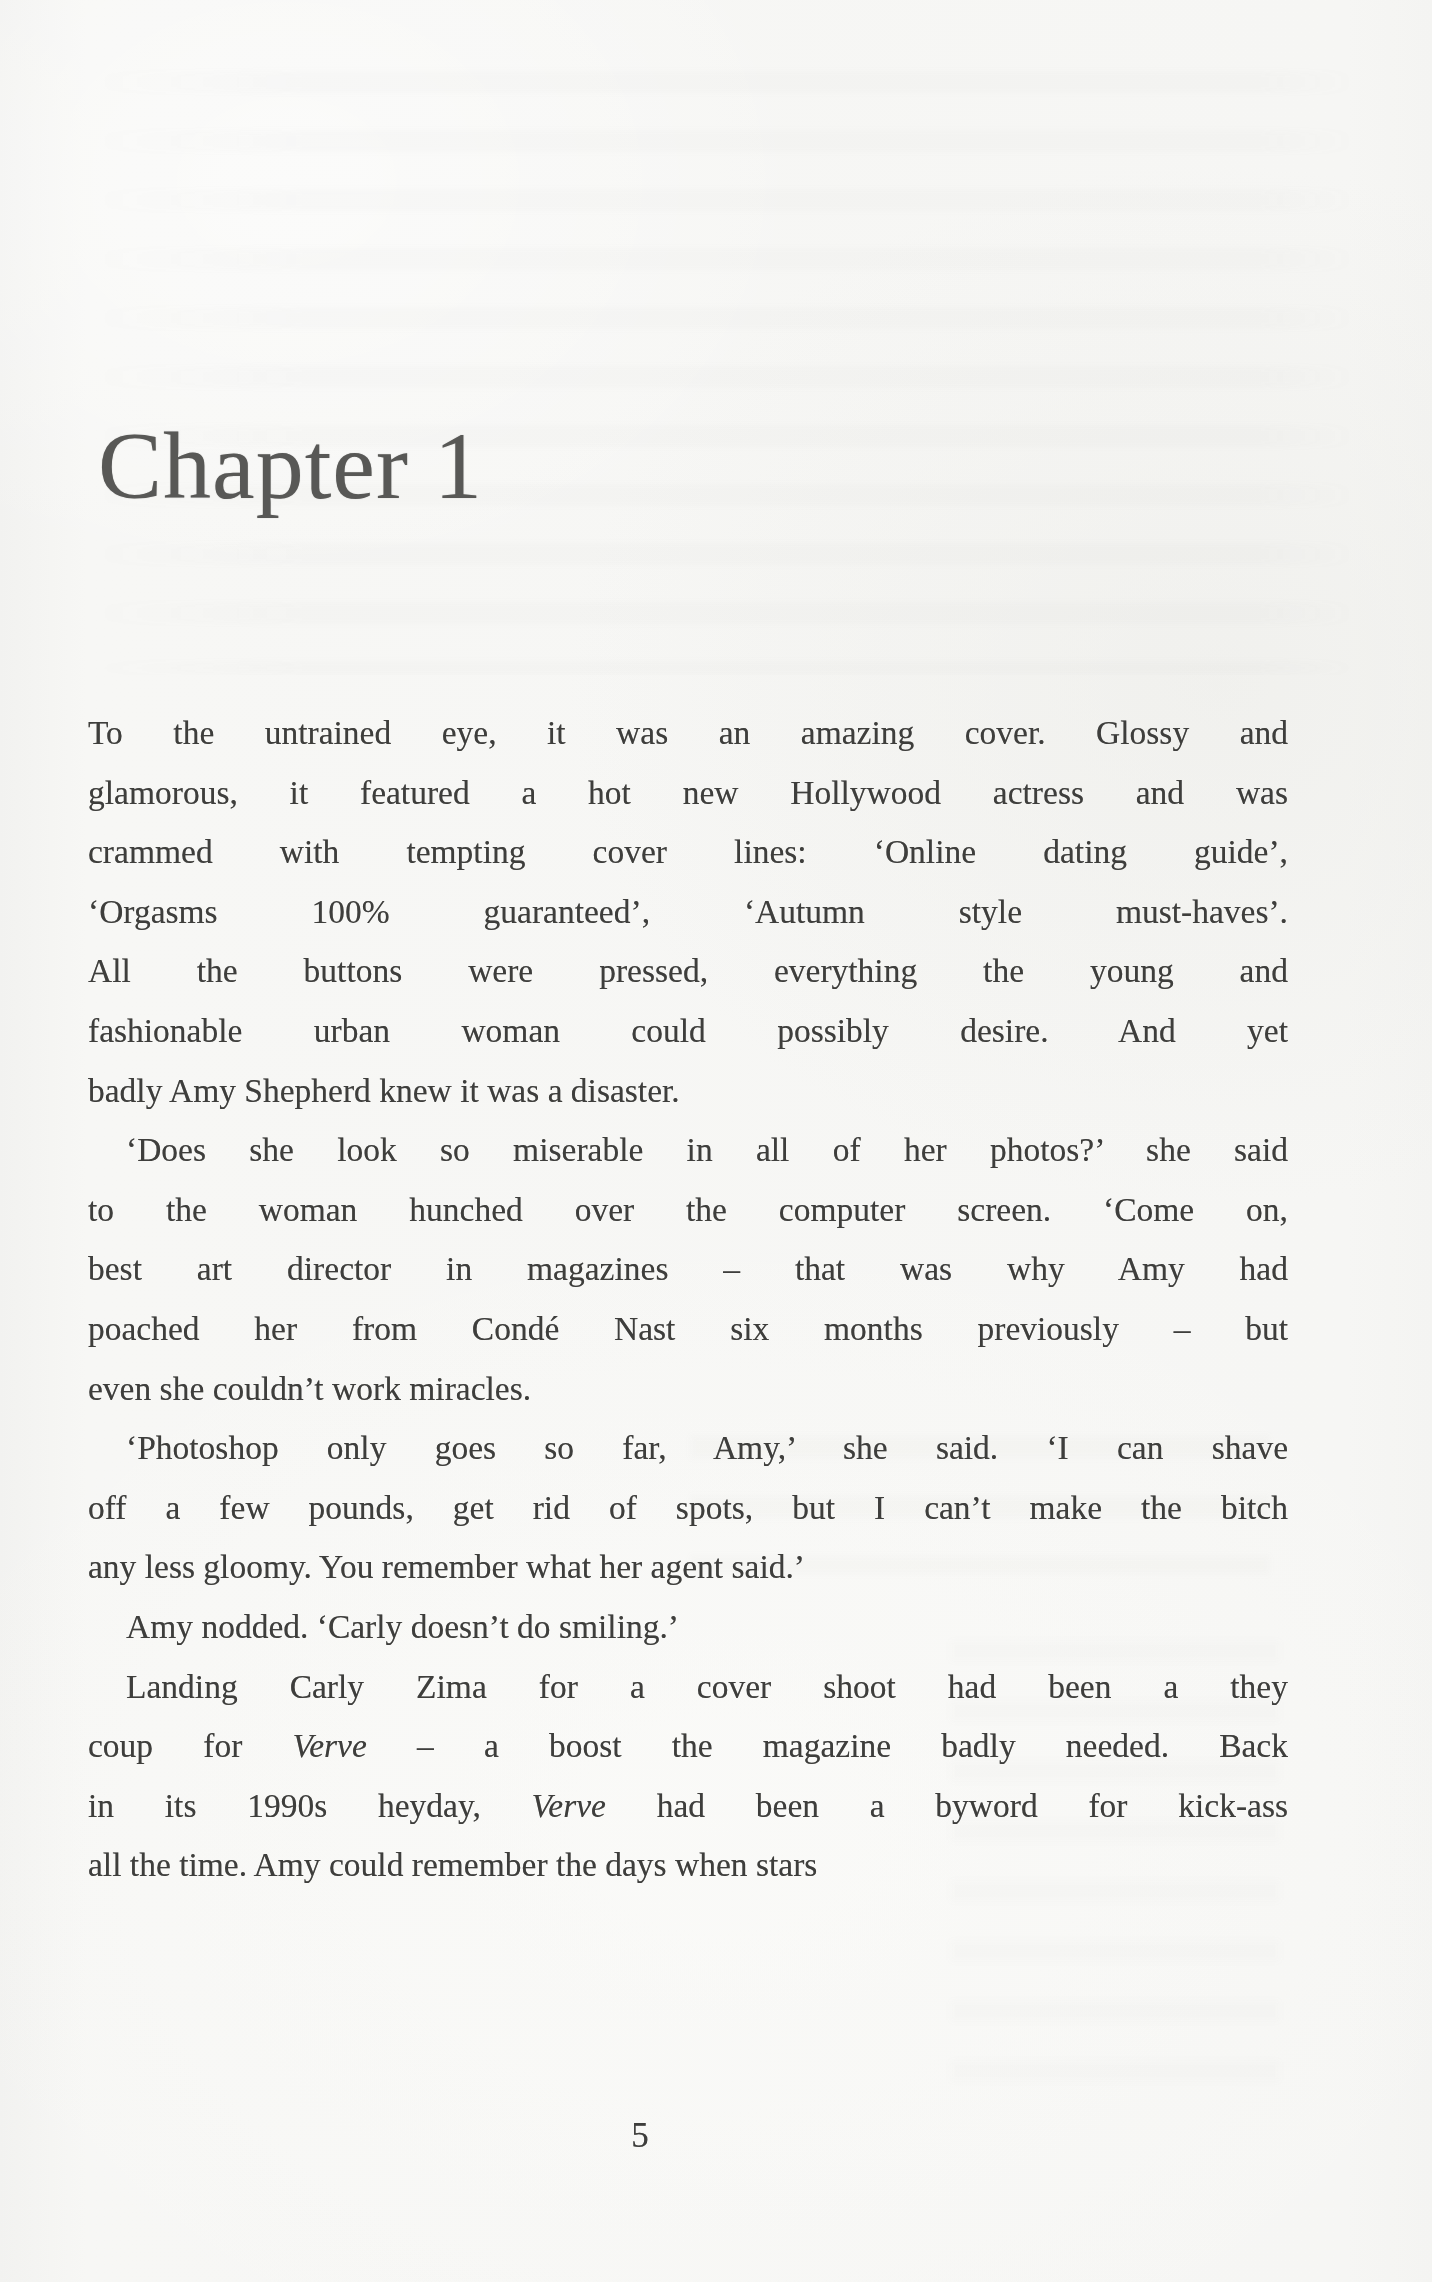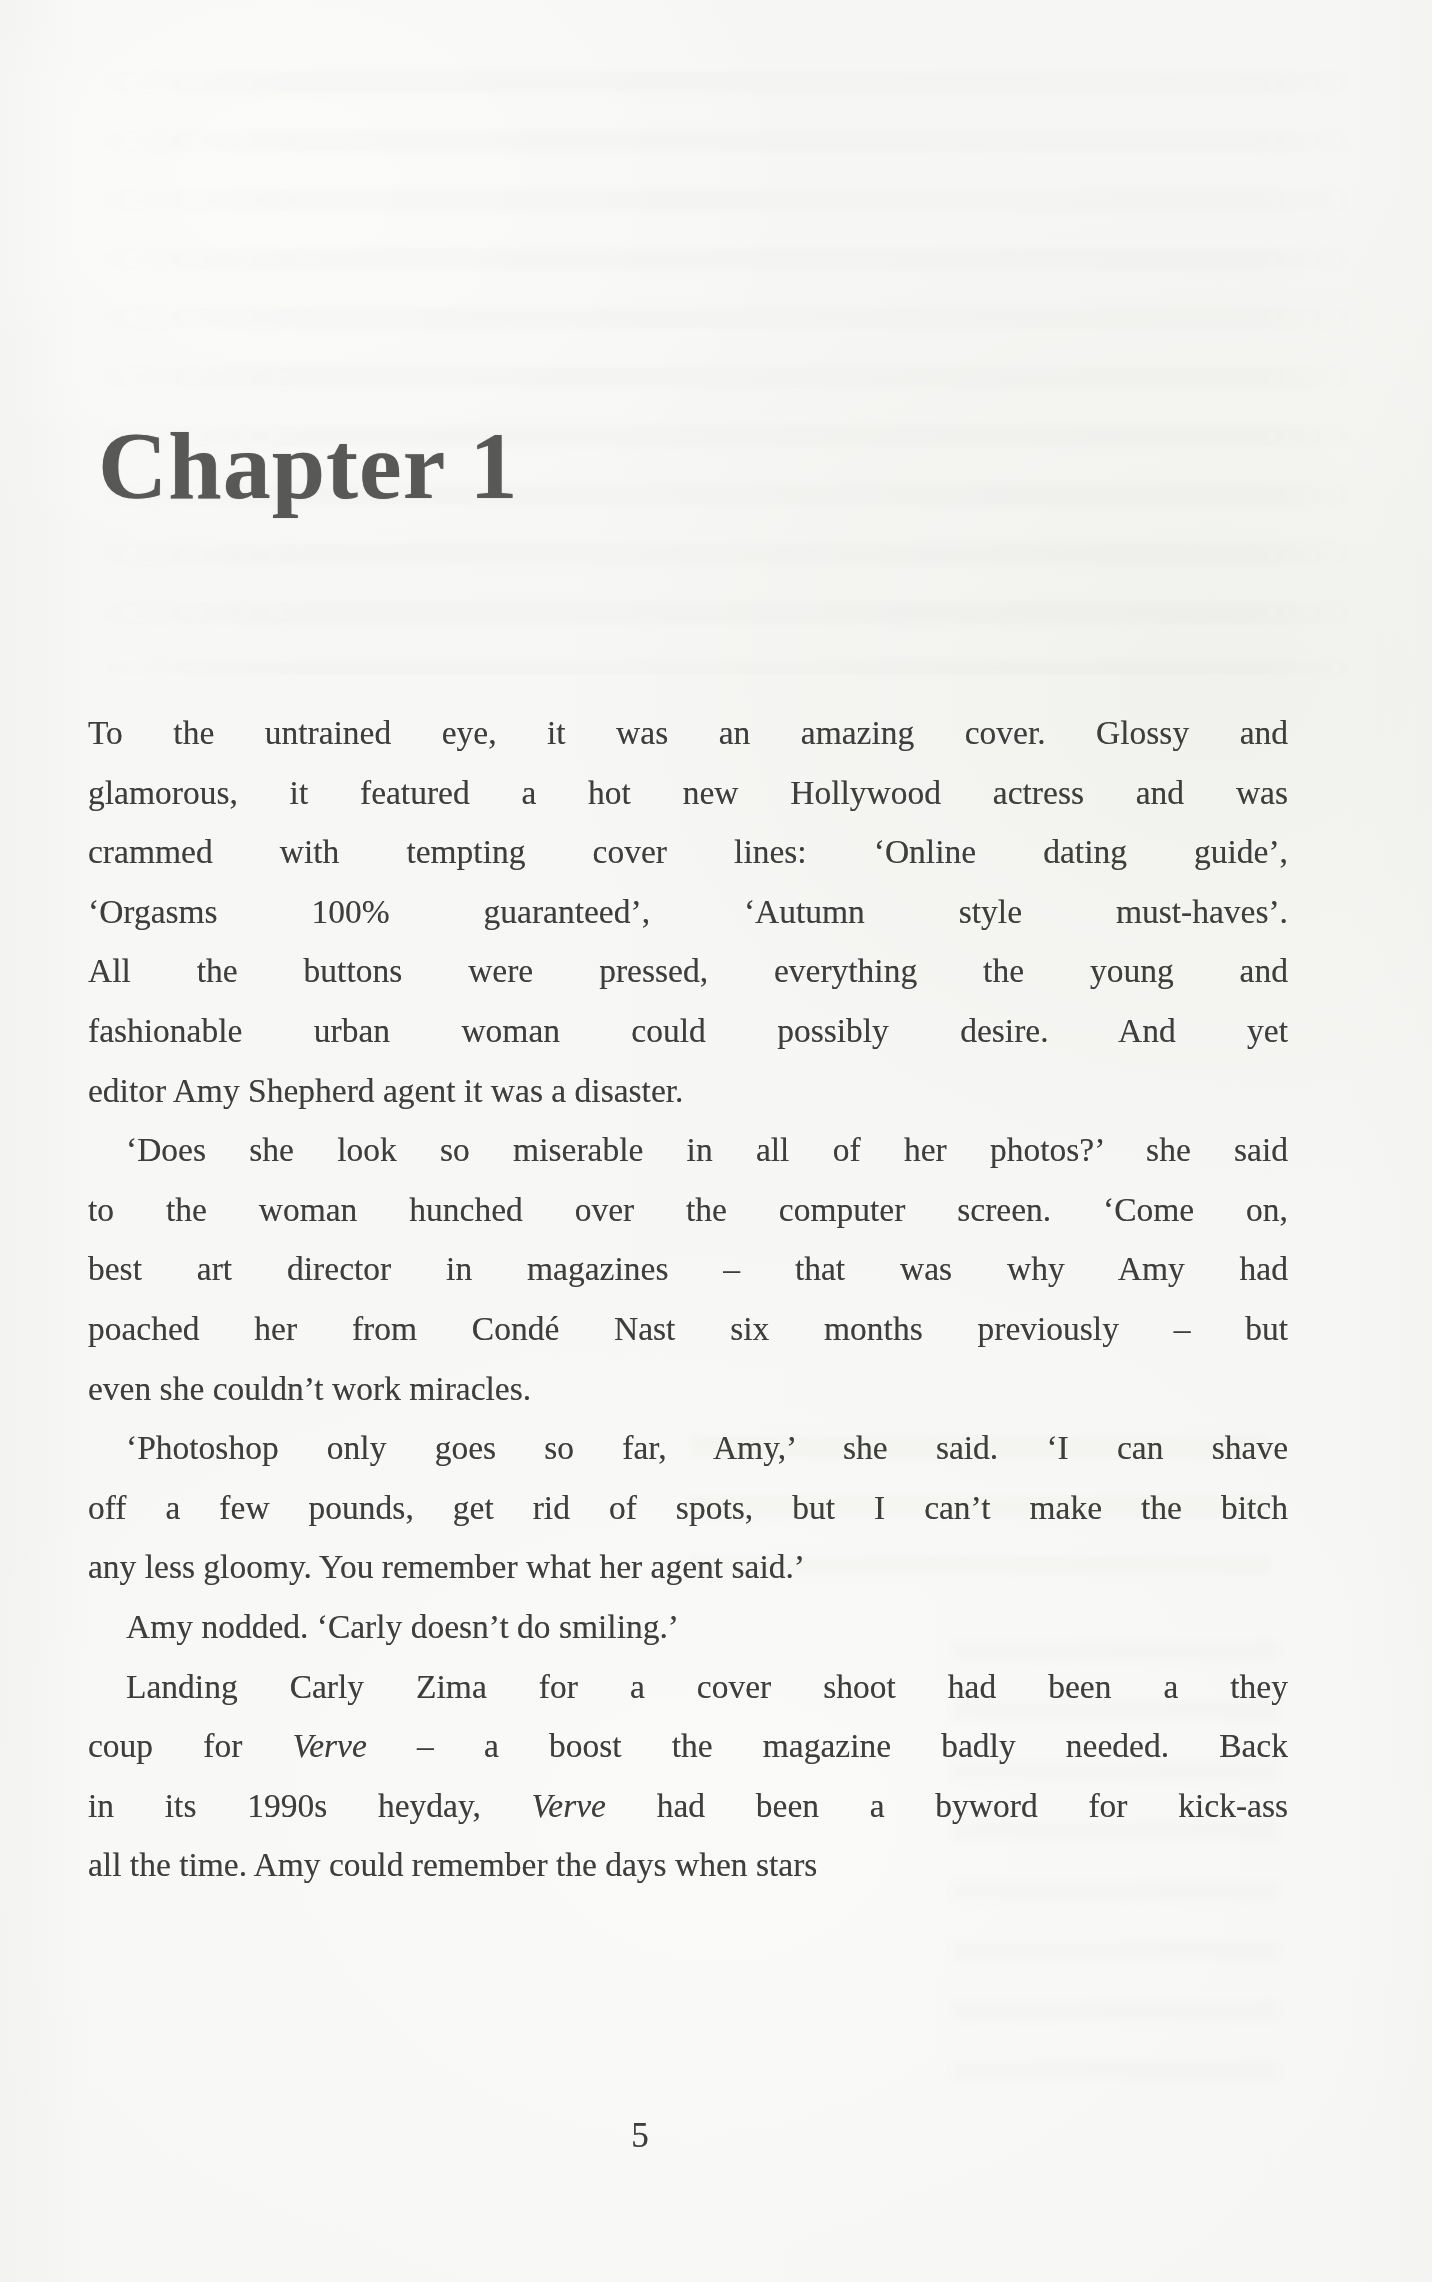--- a/index.html
+++ b/index.html
@@ -51,21 +51,21 @@
       to bottom,
       rgba(150,150,146,0.045) 0 22px,
       rgba(255,255,255,0) 22px 60px);
   }
   .chapter-heading {
     position: absolute;
     left: 98px;
     top: 418px;
     margin: 0;
     font-size: 96px;
-    font-weight: bold;
+    font-weight: normal;
     line-height: 1;
     letter-spacing: 1px;
     color: #585856;
     text-shadow: 0 0 1px rgba(88,88,86,0.4);
   }
   .body-text {
     position: absolute;
     left: 88px;
     top: 703px;
     width: 1200px;
@@ -106,21 +106,21 @@
 
   <h1 class="chapter-heading">Chapter 1</h1>
 
   <main class="body-text">
       <div class="line">To the untrained eye, it was an amazing cover. Glossy and</div>
       <div class="line">glamorous, it featured a hot new Hollywood actress and was</div>
       <div class="line">crammed with tempting cover lines: ‘Online dating guide’,</div>
       <div class="line">‘Orgasms 100% guaranteed’, ‘Autumn style must-haves’.</div>
       <div class="line">All the buttons were pressed, everything the young and</div>
       <div class="line">fashionable urban woman could possibly desire. And yet</div>
-      <div class="line last">editor Amy Shepherd agent it was a disaster.</div>
+      <div class="line last">badly Amy Shepherd knew it was a disaster.</div>
       <div class="line indent">‘Does she look so miserable in all of her photos?’ she said</div>
       <div class="line">to the woman hunched over the computer screen. ‘Come on,</div>
       <div class="line">best art director in magazines – that was why Amy had</div>
       <div class="line">poached her from Condé Nast six months previously – but</div>
       <div class="line last">even she couldn’t work miracles.</div>
       <div class="line indent">‘Photoshop only goes so far, Amy,’ she said. ‘I can shave</div>
       <div class="line">off a few pounds, get rid of spots, but I can’t make the bitch</div>
       <div class="line last">any less gloomy. You remember what her agent said.’</div>
       <div class="line last indent">Amy nodded. ‘Carly doesn’t do smiling.’</div>
       <div class="line indent">Landing Carly Zima for a cover shoot had been a they</div>

